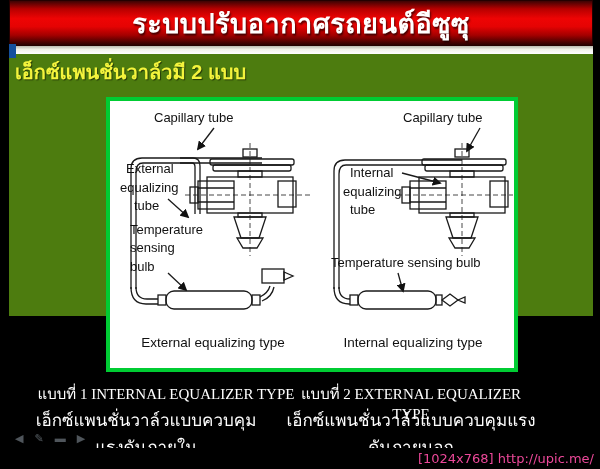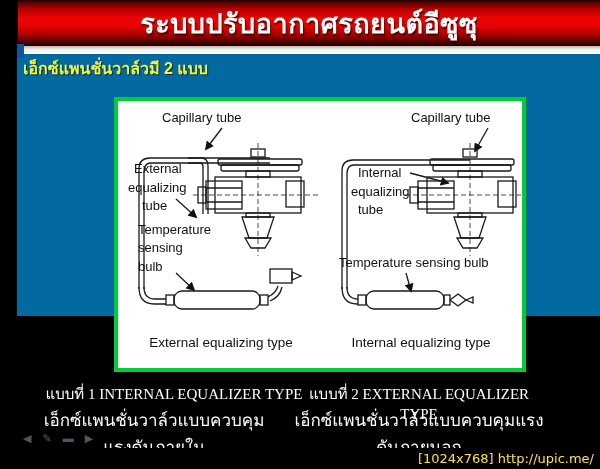--- a/index.html
+++ b/index.html
@@ -1,37 +1,37 @@
 <!DOCTYPE html>
 <html><head>
 <meta charset="utf-8">
 <style>
   html,body{margin:0;padding:0;}
   body{
     width:600px;height:469px;position:relative;background:#000;
     font-family:"Liberation Sans",sans-serif;overflow:hidden;
   }
-  .slide{position:absolute;left:17px;top:0;width:584px;height:316px;background:#0369a1;}
+  .slide{position:absolute;left:9px;top:0;width:584px;height:316px;background:#4d7c0f;}
   .banner{
     position:absolute;left:0;top:0;width:582px;height:44px;
     border:1px solid #240000;
     background:linear-gradient(180deg,#3d0303 0%,#b70000 18%,#ee0404 40%,#e50303 58%,#a30000 78%,#4d0101 93%,#2a0000 100%);
     display:flex;align-items:center;justify-content:center;
   }
   .banner-text{
     color:#fff;font-size:27px;font-weight:bold;
     text-shadow:1px 2px 2px rgba(0,0,0,.65);letter-spacing:.5px;
   }
   .white-strip{
     position:absolute;left:0;top:46px;width:584px;height:8px;
     background:linear-gradient(180deg,#b9b9af 0%,#f2f2ea 45%,#ffffff 100%);
   }
   .blue-notch{position:absolute;left:0;top:44px;width:7px;height:14px;background:#15509e;}
   .heading{
-    position:absolute;left:6px;top:56px;color:#f4f43c;font-size:16px;font-weight:bold;
+    position:absolute;left:6px;top:56px;color:#f4f43c;font-size:20px;font-weight:bold;
     text-shadow:1px 1px 1px rgba(0,0,0,.55);
   }
   .panel{
     position:absolute;left:85px;top:97px;width:404px;height:267px;
     background:#fff;border:4px solid #00cc33;margin-left:12px;
   }
   .panel svg{display:block;}
   svg .lbl{font-family:"Liberation Sans",sans-serif;font-size:13px;fill:#111;}
   svg .cap{font-family:"Liberation Sans",sans-serif;font-size:13.5px;fill:#111;}
   svg .ln{stroke:#1a1a1a;stroke-width:1.3;fill:none;}
@@ -44,21 +44,21 @@
   .r2L{left:0px;width:248px;}  .r2R{left:256px;width:266px;}
   .presenter{
     position:absolute;left:6px;top:432px;display:flex;gap:11px;
     color:#cfe0ee;opacity:.38;font-size:11px;line-height:12px;
   }
   .presenter span{cursor:pointer;}
   .footer-bar{
     position:absolute;left:0;top:448px;width:600px;height:21px;background:#000;
     display:flex;align-items:center;justify-content:flex-end;
   }
-  .watermark{color:#fde047;font-size:13px;padding-right:6px;font-family:"DejaVu Sans",sans-serif;}
+  .watermark{color:#ec4899;font-size:13px;padding-right:6px;font-family:"DejaVu Sans",sans-serif;}
 </style>
 </head>
 <body>
 
 <div class="slide">
 
   <div class="banner">
     <div class="banner-text">ระบบปรับอากาศรถยนต์อีซูซุ</div>
   </div>
   <div class="white-strip"></div>

